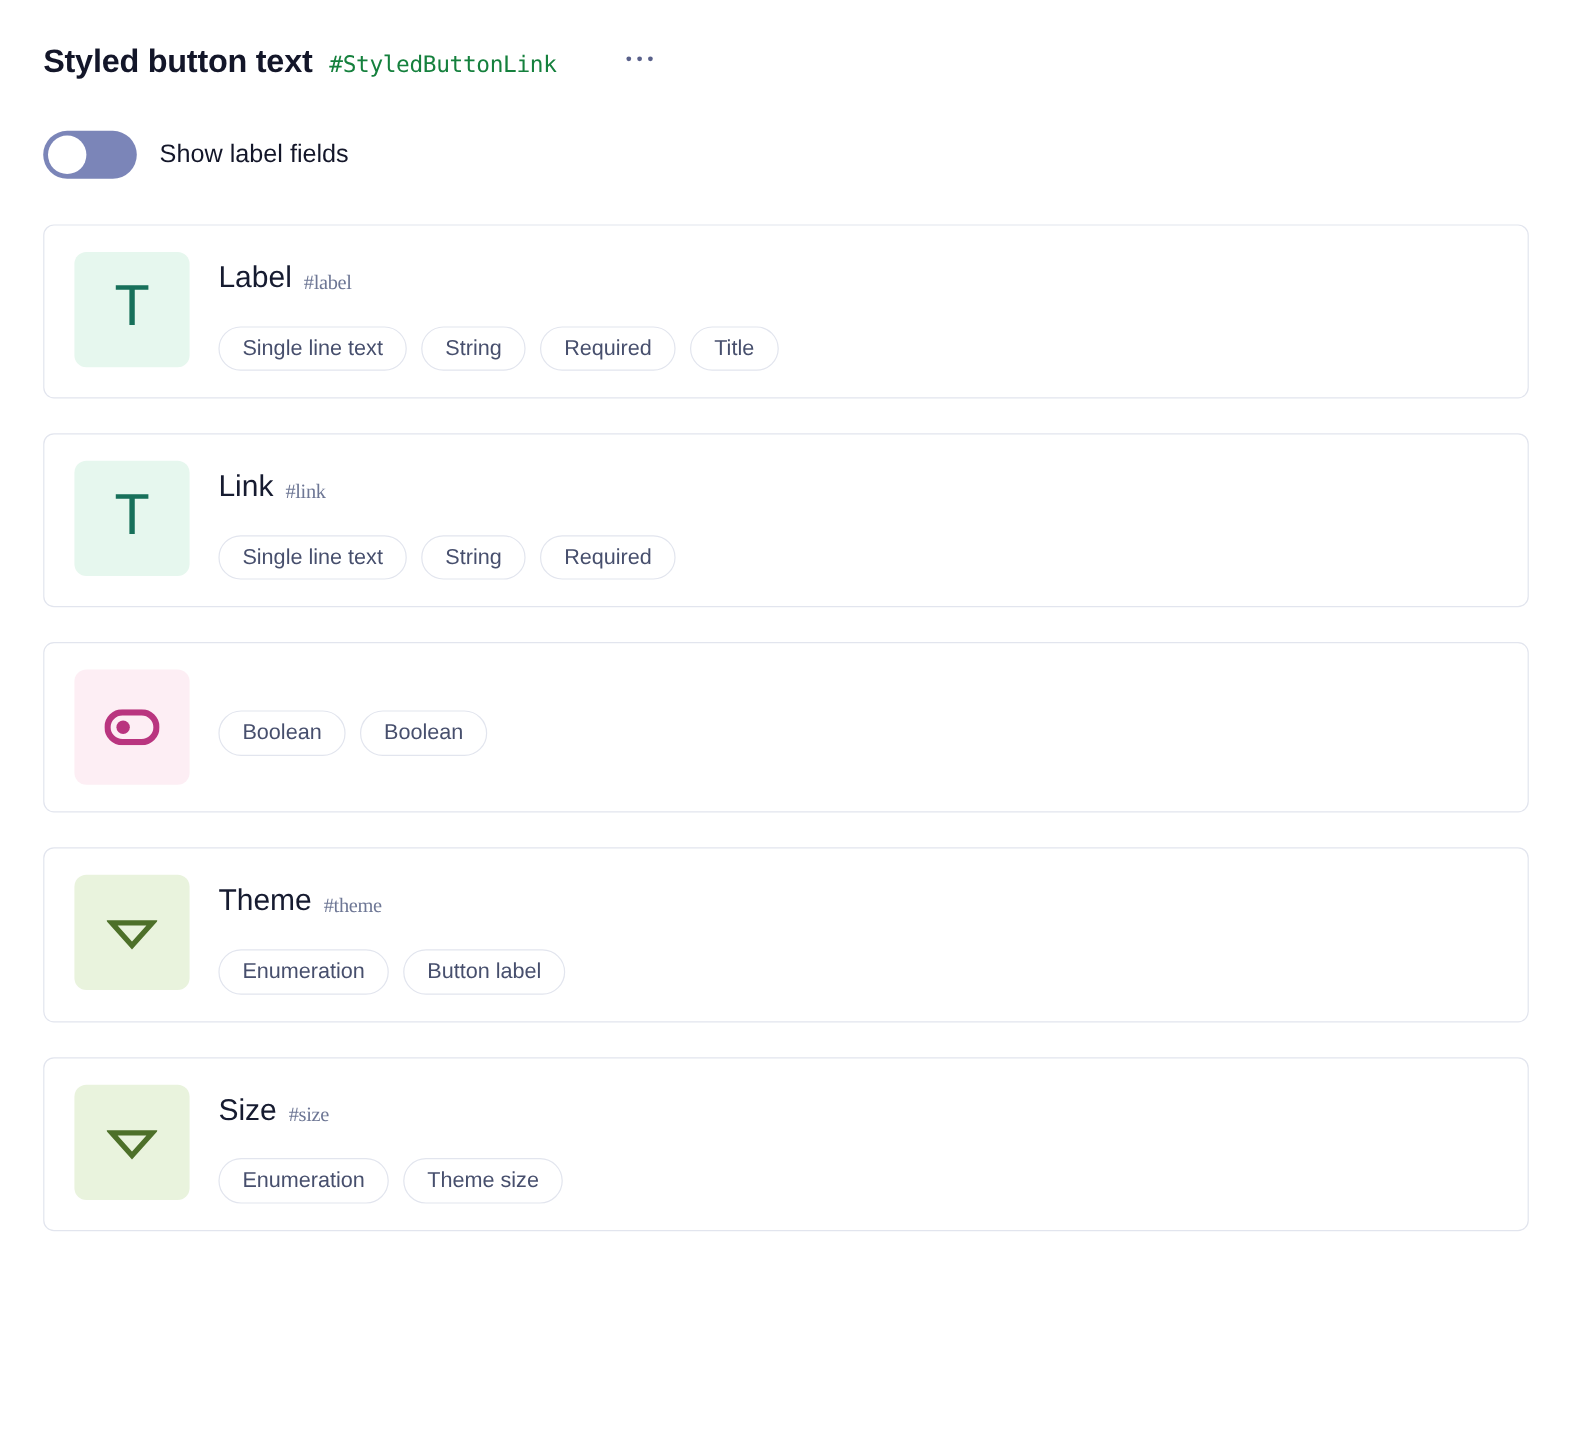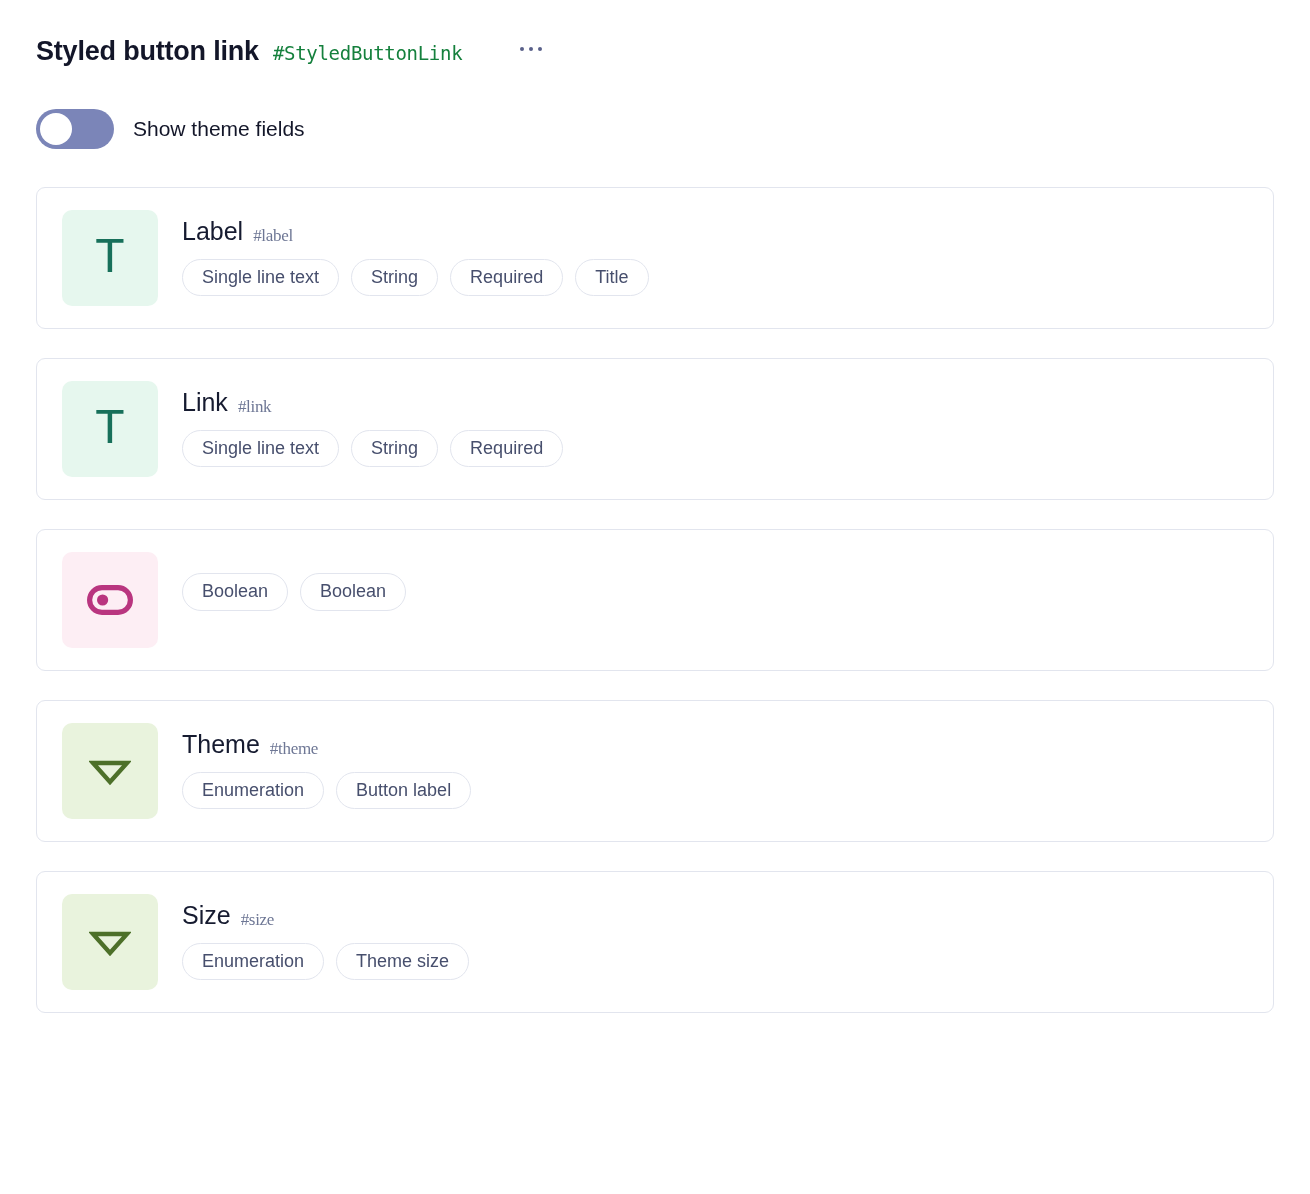--- a/index.html
+++ b/index.html
@@ -170,21 +170,21 @@
     color: #161b30;
     line-height: 1.1;
   }
   .field-handle {
     font-family: Liberation Serif, serif;
     font-size: 17px;
     color: #6e7795;
     letter-spacing: -0.3px;
   }
   .tag-row {
-    margin-top: 13px;
+    margin-top: 26px;
     display: flex;
     flex-wrap: wrap;
     gap: 12px;
   }
   .tag {
     border: 1px solid #e2e5ee;
     border-radius: 999px;
     background: #ffffff;
     color: #474f6d;
     font-size: 18px;
@@ -192,35 +192,35 @@
     line-height: 1.15;
     white-space: nowrap;
   }
 </style>
 </head>
 <body>
 
 <div class="page">
 
   <div class="header">
-    <div class="page-title">Styled button link</div>
+    <div class="page-title">Styled button text</div>
     <div class="page-handle">#StyledButtonLink</div>
     <div class="overflow-menu">
       <span class="dot"></span>
       <span class="dot"></span>
       <span class="dot"></span>
     </div>
   </div>
 
 
   <div class="toggle-row">
     <div class="switch">
       <div class="knob"></div>
     </div>
-    <div class="toggle-label">Show theme fields</div>
+    <div class="toggle-label">Show label fields</div>
   </div>
 
   <div class="cards">
 
     <div class="field-card">
       <div class="field-icon text">
         <span class="glyph-t">T</span>
       </div>
       <div class="field-body">
         <div class="field-title-row">

